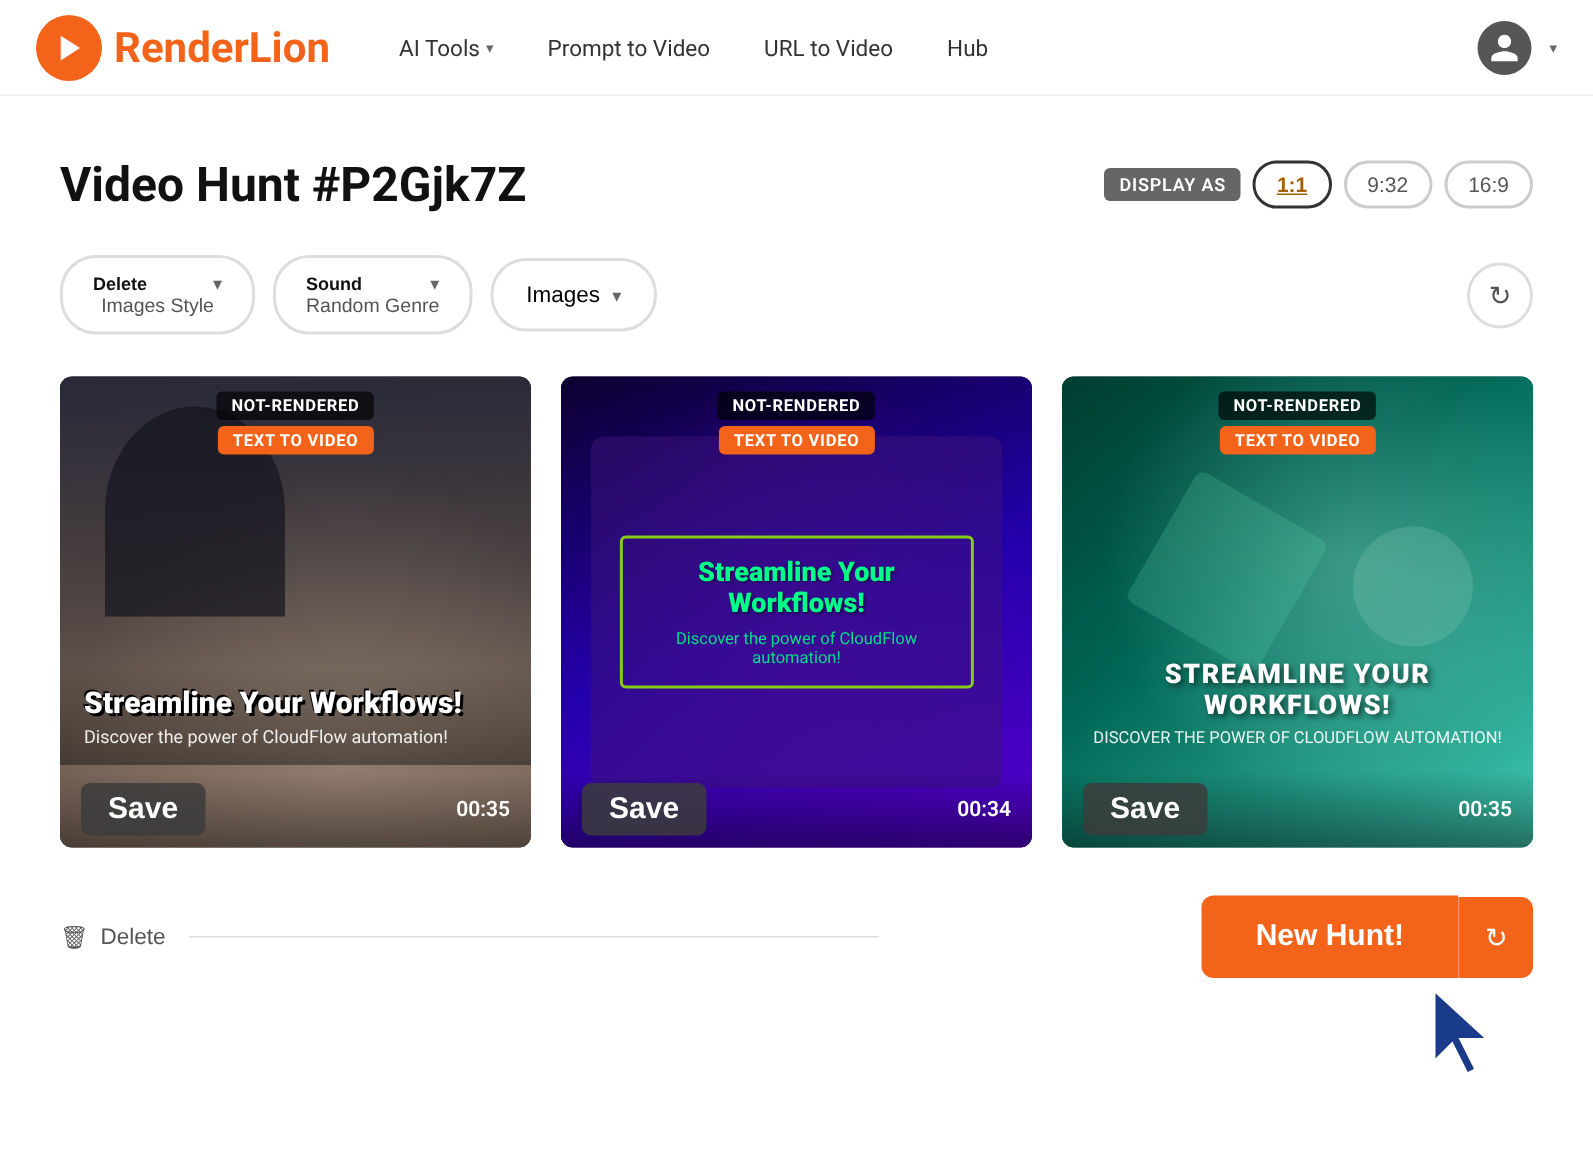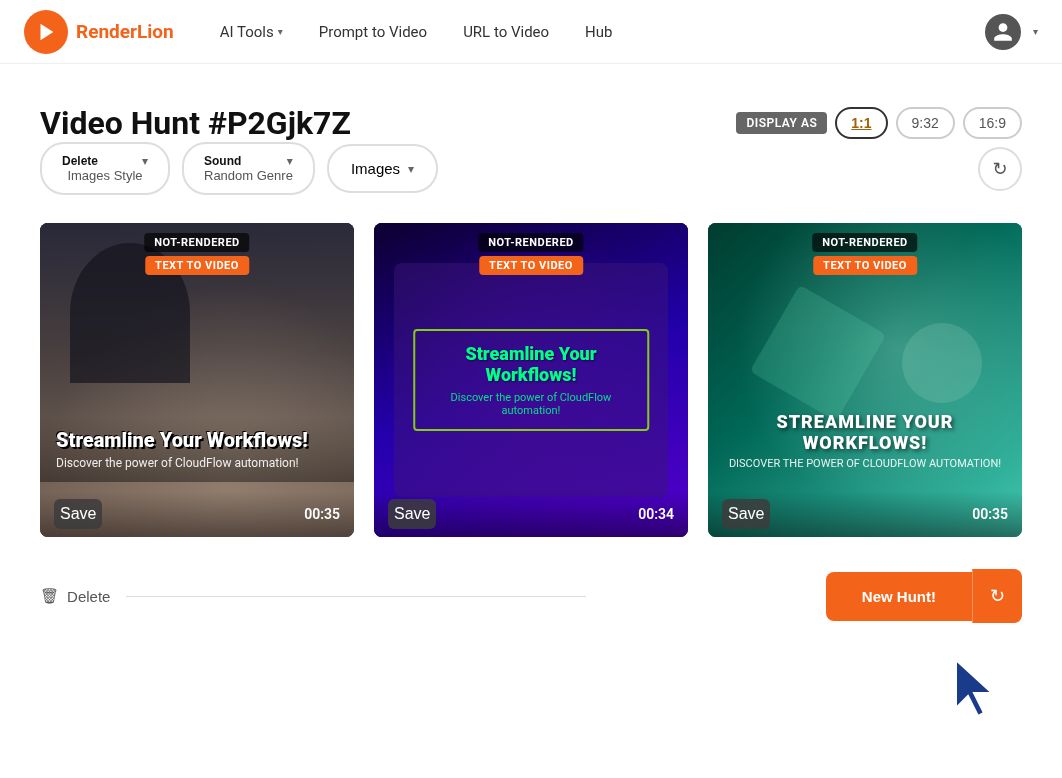--- a/index.html
+++ b/index.html
@@ -10,41 +10,41 @@
       display: flex; align-items: center; justify-content: space-between;
       padding: 0 24px; height: 64px; border-bottom: 1px solid #eee;
     }
     .nav-left { display: flex; align-items: center; gap: 32px; }
     .logo { display: flex; align-items: center; gap: 8px; text-decoration: none; }
     .logo-icon {
       width: 44px; height: 44px; background: #f4631a; border-radius: 50%;
       display: flex; align-items: center; justify-content: center;
     }
     .logo-icon svg { width: 22px; height: 22px; fill: white; }
-    .logo-text { font-size: 19px; font-weight: 700; color: #222; }
+    .logo-text { font-size: 28px; font-weight: 700; color: #222; }
     .logo-text span { color: #f4631a; }
     .nav-links { display: flex; align-items: center; gap: 8px; }
     .nav-link {
       padding: 8px 14px; font-size: 15px; color: #333; cursor: pointer;
       border-radius: 6px; text-decoration: none; display: flex; align-items: center; gap: 4px;
     }
     .nav-right { display: flex; align-items: center; gap: 12px; }
     .user-icon {
       width: 36px; height: 36px; border-radius: 50%; background: #555;
       display: flex; align-items: center; justify-content: center; cursor: pointer;
     }
     .user-icon svg { width: 22px; height: 22px; fill: white; }
     .chevron-small { font-size: 10px; color: #666; }
 
     
     .main { padding: 40px 40px 40px 40px; }
 
     
     .title-row {
-      display: flex; align-items: center; justify-content: space-between; 
+      display: flex; align-items: center; justify-content: space-between; margin-bottom: 28px;
     }
     .page-title { font-size: 32px; font-weight: 700; color: #111; }
 
     
     .display-as { display: flex; align-items: center; gap: 8px; justify-content: center; }
     .display-as-label {
       font-size: 12px; font-weight: 600; color: #888; letter-spacing: 0.5px;
       background: #666; color: #fff; padding: 4px 10px; border-radius: 4px;
     }
     .ratio-btn {
@@ -117,21 +117,21 @@
 
     
     .card-bottom {
       position: absolute; bottom: 0; left: 0; right: 0;
       display: flex; align-items: center; justify-content: space-between;
       padding: 8px 14px;
       background: linear-gradient(transparent, rgba(0,0,0,0.45));
     }
     .save-btn {
       background: rgba(60,60,60,0.85); color: #fff; border: none;
-      padding: 6px 6px; border-radius: 6px; font-size: 16px; font-weight: 400;
+      padding: 6px 18px; border-radius: 6px; font-size: 20px; font-weight: 700;
       cursor: pointer;
     }
     .duration { color: #fff; font-size: 14px; font-weight: 600; }
 
     
     .card1-text-overlay {
       position: absolute; bottom: 55px; left: 0; right: 0; padding: 12px 16px;
       display: flex; flex-direction: column; align-items: flex-start;
       background: linear-gradient(transparent, rgba(0,0,0,0.4));
     }
@@ -172,21 +172,21 @@
       display: flex; align-items: center; gap: 8px;
       background: none; border: none; color: #555; font-size: 15px;
       cursor: pointer; padding: 10px 0;
     }
     .delete-line {
       width: 460px; height: 1px; background: #ddd; margin-left: 4px;
     }
     .new-hunt-row { display: flex; align-items: center; gap: 0; }
     .new-hunt-btn {
       background: #f4631a; color: #fff; border: none; border-radius: 8px 0 0 8px;
-      padding: 16px 36px; font-size: 15px; font-weight: 700; cursor: pointer;
+      padding: 16px 36px; font-size: 20px; font-weight: 700; cursor: pointer;
     }
     .new-hunt-refresh {
       background: #f4631a; color: #fff; border: none; border-radius: 0 8px 8px 0;
       width: 50px; height: 54px; font-size: 18px; cursor: pointer;
       border-left: 1px solid rgba(255,255,255,0.3);
       display: flex; align-items: center; justify-content: center;
     }
 
     
     .cursor-overlay {

